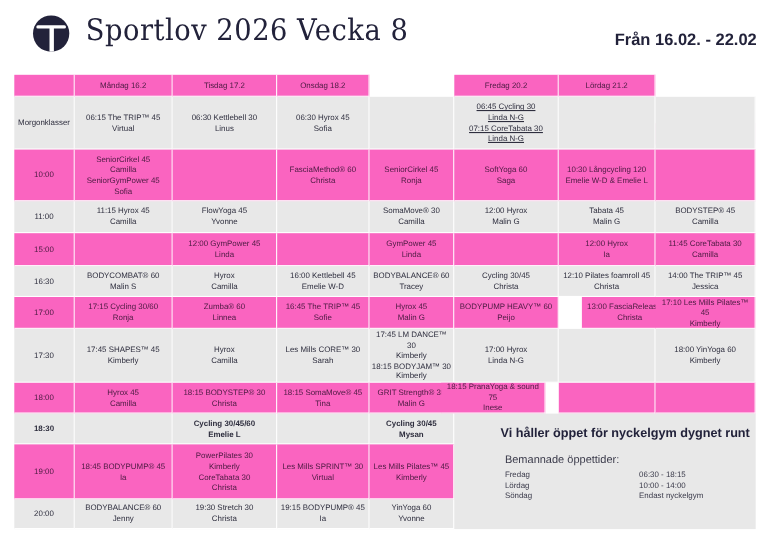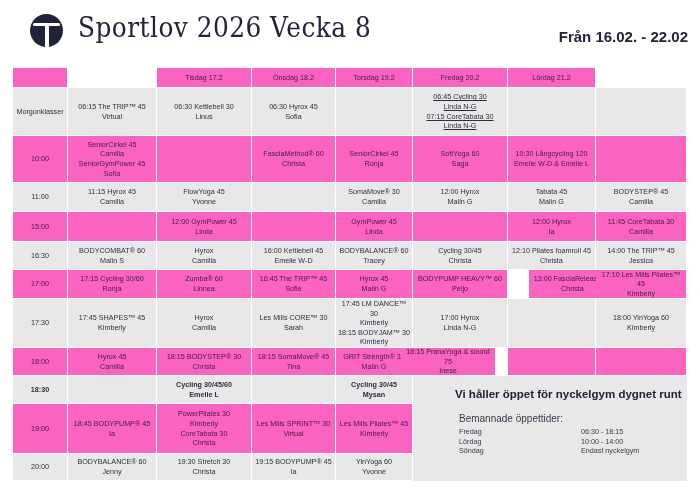--- a/index.html
+++ b/index.html
@@ -37,28 +37,28 @@
   <div class="stem"></div>
 </div>
 <div class="title">Sportlov 2026  Vecka 8</div>
 <div class="date-range">Från 16.02. - 22.02</div>
 
 <div class="grid" id="grid">
     <div class="row" style="top: 0px; height: 20px;">
       <div class="cell hdr" style="left: 0px; width: 55px;">
         <span></span>
       </div>
+      <div class="cell hdr" style="left: 55px; width: 89px;">
+        <span>Måndag 16.2</span>
+      </div>
       <div class="cell hdr" style="left: 144px; width: 95px;">
         <span>Tisdag 17.2</span>
       </div>
       <div class="cell hdr" style="left: 239px; width: 84px;">
         <span>Onsdag 18.2</span>
-      </div>
-      <div class="cell hdr" style="left: 323px; width: 77px;">
-        <span>Torsdag 19.2</span>
       </div>
       <div class="cell hdr" style="left: 400px; width: 95px;">
         <span>Fredag 20.2</span>
       </div>
       <div class="cell hdr" style="left: 495px; width: 88px;">
         <span>Lördag 21.2</span>
       </div>
       <div class="cell hdr" style="left: 583px; width: 91px; margin-top: 44px;">
         <span>Söndag 22.2</span>
       </div>

